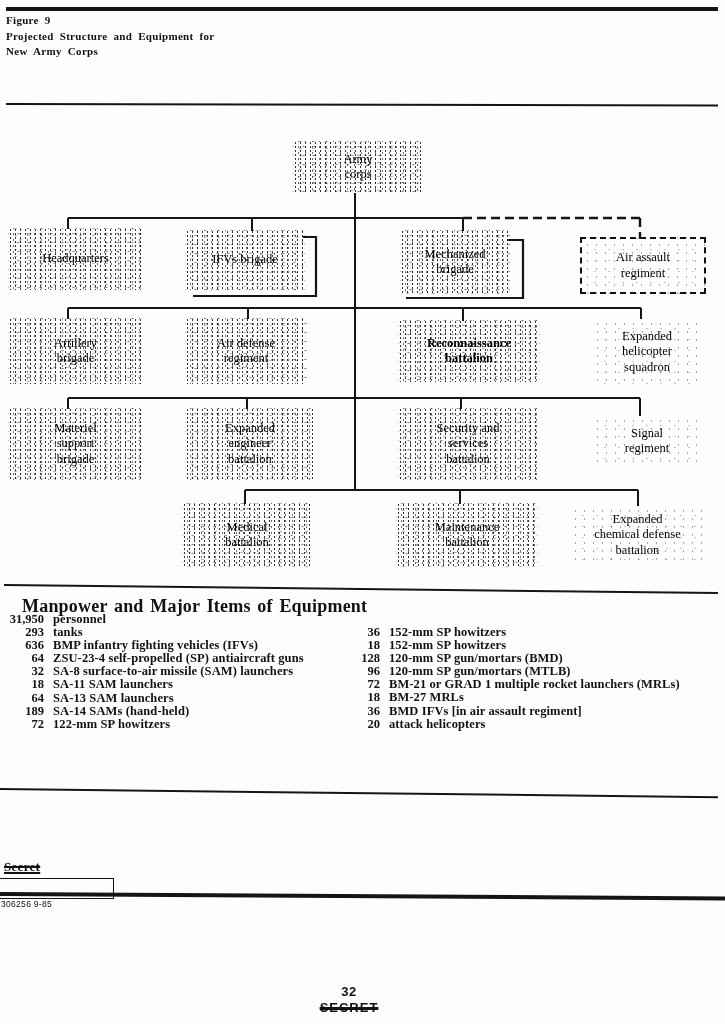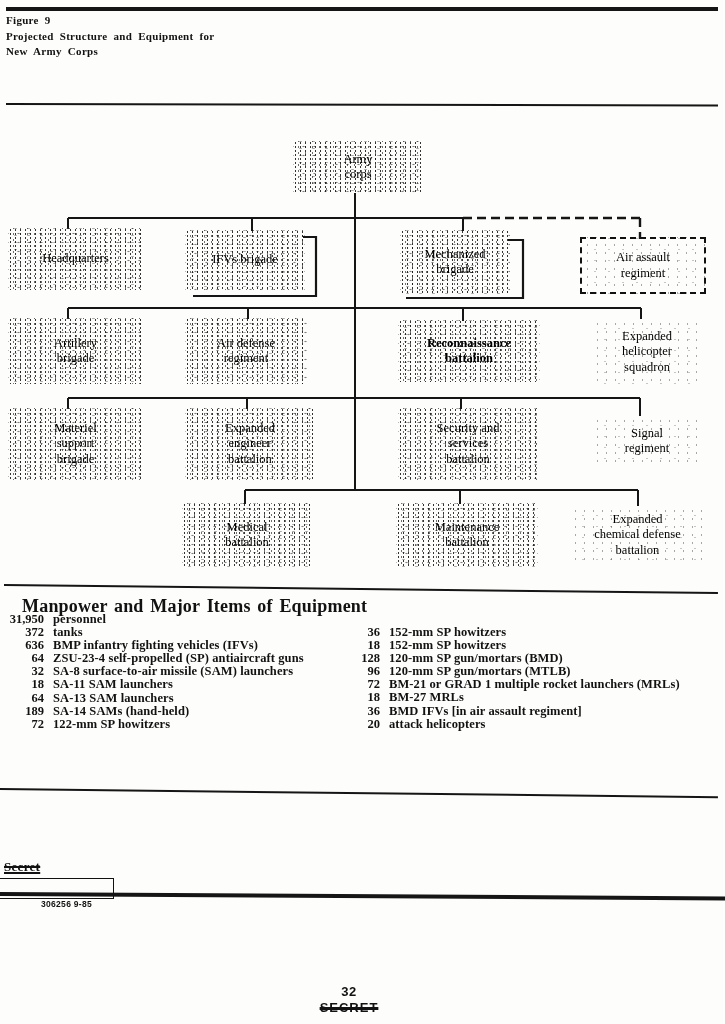--- a/index.html
+++ b/index.html
@@ -52,21 +52,21 @@
 
   
   .secret-small{
     position:absolute;left:4px;top:859px;font-weight:bold;font-size:13px;
     text-decoration:line-through underline;text-decoration-thickness:2px;
     letter-spacing:.3px;
   }
   .stamp-box{position:absolute;left:0;top:878px;width:113px;height:19px;border:1.6px solid #111;border-left:none;background:transparent;}
   .doc-number{
     position:absolute;left:1px;top:899px;
-    font-family:"Liberation Sans", sans-serif;font-weight:bold;font-size:8.5px;letter-spacing:.3px;padding-left:40px;
+    font-family:"Liberation Sans", sans-serif;font-weight:normal;font-size:8.5px;letter-spacing:.3px;
   }
   .page-footer{position:absolute;left:297px;top:984px;width:104px;text-align:center;font-family:"Liberation Sans", sans-serif;}
   .page-number{font-weight:bold;font-size:13px;letter-spacing:.5px;}
   .secret-bottom{
     font-weight:bold;font-size:13px;letter-spacing:1px;margin-top:1px;
     text-decoration:line-through;text-decoration-thickness:2.5px;
   }
 </style>
 </head>
 <body>
@@ -191,21 +191,21 @@
 </div>
 
 <div class="eq-heading">Manpower and Major Items of Equipment</div>
 
 <div class="eq-col" id="eq-left">
   <div class="eq-row">
       <span class="qty">31,950</span>
       <span class="item">personnel</span>
     </div>
   <div class="eq-row">
-      <span class="qty">372</span>
+      <span class="qty">293</span>
       <span class="item">tanks</span>
     </div>
   <div class="eq-row">
       <span class="qty">636</span>
       <span class="item">BMP infantry fighting vehicles (IFVs)</span>
     </div>
   <div class="eq-row">
       <span class="qty">64</span>
       <span class="item">ZSU-23-4 self-propelled (SP) antiaircraft guns</span>
     </div>

